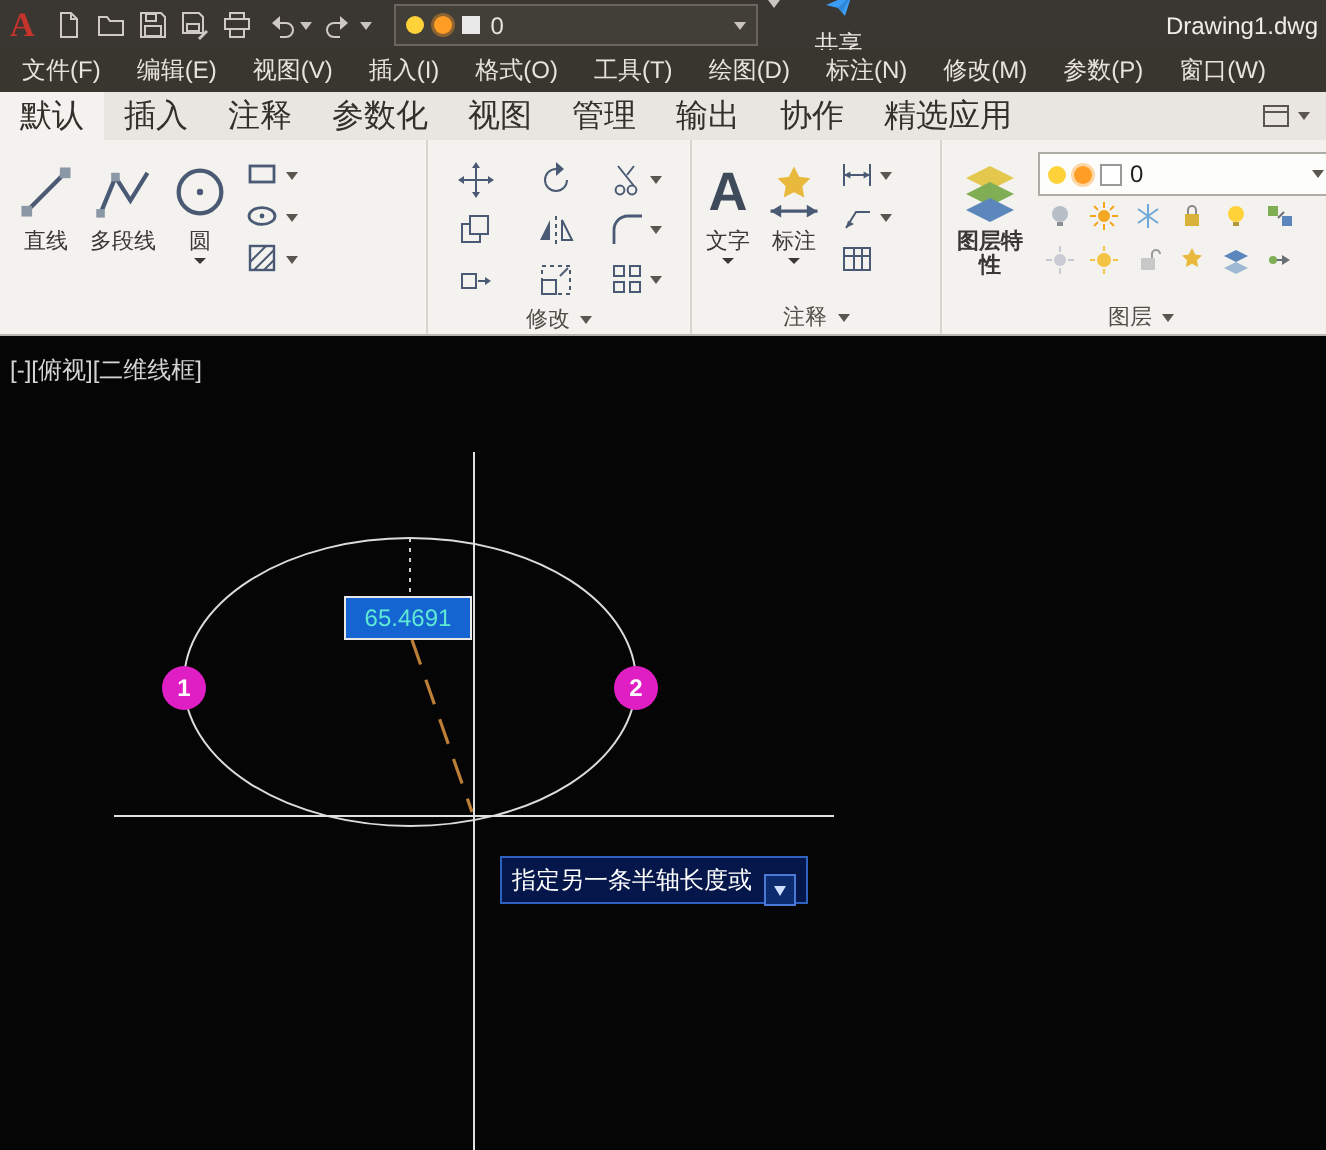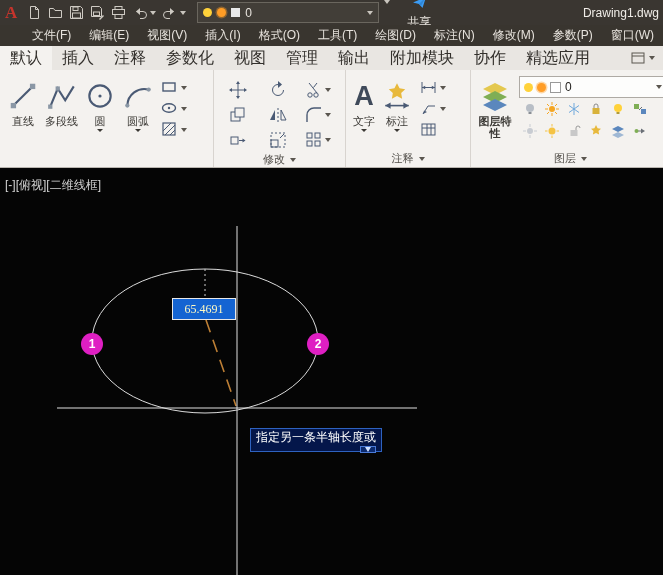--- a/index.html
+++ b/index.html
@@ -16,21 +16,21 @@
   .layercombo{margin-left:8px;width:170px;height:19px;border:1px solid #6a665e;background:#423e38;display:flex;align-items:center;gap:5px;padding:0 5px;font-size:12px;color:#e8e4de;}
   .bulb{width:9px;height:9px;border-radius:50%;background:#ffd23a;}
   .sun{width:9px;height:9px;border-radius:50%;background:#ff9d26;box-shadow:0 0 0 1.5px rgba(255,157,38,.4);}
   .swatch{width:9px;height:9px;background:#e9e9e9;}
   .layercombo .tri{margin-left:auto;}
   .qat-more{padding:0 5px;}
   .share{display:flex;align-items:center;gap:5px;margin-left:12px;font-size:12px;color:#e8e4de;white-space:nowrap;flex-direction:column;}
   .filename{margin-left:auto;padding-right:4px;font-size:12px;color:#f0ede8;white-space:nowrap;}
 
   
-  .menubar{height:21px;background:#39352f;display:flex;align-items:center;flex:0 0 auto;padding-left:2px;overflow:hidden;justify-content:flex-end;}
+  .menubar{height:21px;background:#39352f;display:flex;align-items:center;flex:0 0 auto;padding-left:2px;overflow:hidden;}
   .menu-item{padding:0 9px;font-size:12px;color:#e7e3dd;line-height:21px;white-space:nowrap;}
 
   
   .ribbon-tabs{height:24px;background:#e9e6e2;display:flex;align-items:stretch;flex:0 0 auto;overflow:hidden;}
   .tab{padding:0 10px;font-size:16px;color:#33302c;display:flex;align-items:center;white-space:nowrap;}
   .tab.active{background:#f4f2ef;}
   .ribbon-toggle{margin-left:auto;display:flex;align-items:center;gap:4px;padding-right:8px;}
   .tri-dark{width:0;height:0;border-left:3px solid transparent;border-right:3px solid transparent;border-top:4px solid #5a564f;}
   .tri-xs{width:0;height:0;border-left:3px solid transparent;border-right:3px solid transparent;border-top:3px solid #3a3834;margin-top:1px;}
 
@@ -51,22 +51,22 @@
   .layer-right{display:flex;flex-direction:column;gap:3px;padding:3px 0 0 4px;}
   .rib-layercombo{width:138px;height:20px;background:#fdfdfc;border:1px solid #aeaaa4;display:flex;align-items:center;gap:4px;padding:0 4px;font-size:12px;color:#23211e;}
   .rib-layercombo .tri-dark{margin-left:auto;}
   .layer-tools{display:grid;grid-template-columns:repeat(6,22px);grid-auto-rows:19px;align-items:center;justify-items:center;}
 
   
   .canvas{position:relative;flex:1;background:#050505;overflow:hidden;}
   .canvas svg.scene{position:absolute;left:0;top:0;}
   .viewport-label{position:absolute;left:5px;top:9px;color:#d4d4d4;font-size:12px;white-space:nowrap;}
   .badge{position:absolute;width:22px;height:22px;border-radius:50%;background:#df1fc3;color:#fff;font-size:12px;font-weight:bold;display:flex;align-items:center;justify-content:center;}
-  .dyn-input{position:absolute;left:172px;top:130px;width:62px;height:20px;background:#1464d2;border:1px solid #e8e8e8;color:#fef9c3;font-size:12px;display:flex;align-items:center;justify-content:center;white-space:nowrap;font-family:Liberation Serif, serif;}
-  .cmd-tooltip{position:absolute;left:250px;top:260px;height:22px;background:#04164a;border:1px solid #2e62c0;color:#fff;font-size:12px;display:flex;align-items:center;padding:0 5px;white-space:nowrap;flex-direction:column;}
+  .dyn-input{position:absolute;left:172px;top:130px;width:62px;height:20px;background:#1464d2;border:1px solid #e8e8e8;color:#5eead4;font-size:12px;display:flex;align-items:center;justify-content:center;white-space:nowrap;}
+  .cmd-tooltip{position:absolute;left:250px;top:260px;height:22px;background:#04164a;border:1px solid #2e62c0;color:#fff;font-size:12px;display:flex;align-items:center;padding:0 5px;white-space:nowrap;}
   .key-icon{width:14px;height:14px;margin-left:6px;background:#0c2a6e;border:1px solid #4a7ad8;display:flex;align-items:center;justify-content:center;align-self:flex-end;margin-bottom:-2px;}
   .key-icon .arr{width:0;height:0;border-left:3px solid transparent;border-right:3px solid transparent;border-top:5px solid #cfe0ff;}
 </style>
 </head>
 <body>
 
 <div class="app">
 
   <div class="titlebar">
     <div class="logo">A</div>
@@ -156,21 +156,20 @@
   </div>
 
   <div class="ribbon-tabs">
     <span class="tab active">默认</span>
     <span class="tab">插入</span>
     <span class="tab">注释</span>
     <span class="tab">参数化</span>
     <span class="tab">视图</span>
     <span class="tab">管理</span>
     <span class="tab">输出</span>
-    <span class="tab">附加模块</span>
     <span class="tab">协作</span>
     <span class="tab">精选应用</span>
     <span class="ribbon-toggle">
       <svg width="14" height="12" viewBox="0 0 14 12">
           <rect x="1" y="1" width="12" height="10" fill="none" stroke="#5a564f"></rect>
           <path d="M1 4h12" stroke="#5a564f"></path>
         </svg>
       <span class="tri-dark"></span>
     </span>
   </div>
@@ -202,31 +201,20 @@
         <div class="tool-lg">
           <span class="ic">
               <svg width="32" height="32" viewBox="0 0 30 30">
                 <circle cx="15" cy="15" r="10" fill="none" stroke="currentColor" stroke-width="2"></circle>
                 <circle cx="15" cy="15" r="1.5" fill="currentColor"></circle>
               </svg>
             </span>
           <span class="lbl">圆</span>
           <span class="tri-xs"></span>
         </div>
-        <div class="tool-lg">
-          <span class="ic">
-              <svg width="32" height="32" viewBox="0 0 30 30">
-                <path d="M5 24A16 16 0 0 1 25 9" fill="none" stroke="currentColor" stroke-width="2"></path>
-                <circle cx="5" cy="24" r="2" fill="#8a97a5"></circle>
-                <circle cx="25" cy="9" r="2" fill="#8a97a5"></circle>
-              </svg>
-            </span>
-          <span class="lbl">圆弧</span>
-          <span class="tri-xs"></span>
-        </div>
         <div class="mini-col">
           <div class="mini-row">
             <svg width="17" height="17" viewBox="0 0 17 17">
                 <rect x="2" y="4" width="12" height="8" fill="none" stroke="currentColor" stroke-width="1.4"></rect>
               </svg>
             <span class="tri-dark"></span>
           </div>
           <div class="mini-row">
             <svg width="17" height="17" viewBox="0 0 17 17">
                 <ellipse cx="8" cy="8" rx="6.5" ry="4.2" fill="none" stroke="currentColor" stroke-width="1.4"></ellipse>

